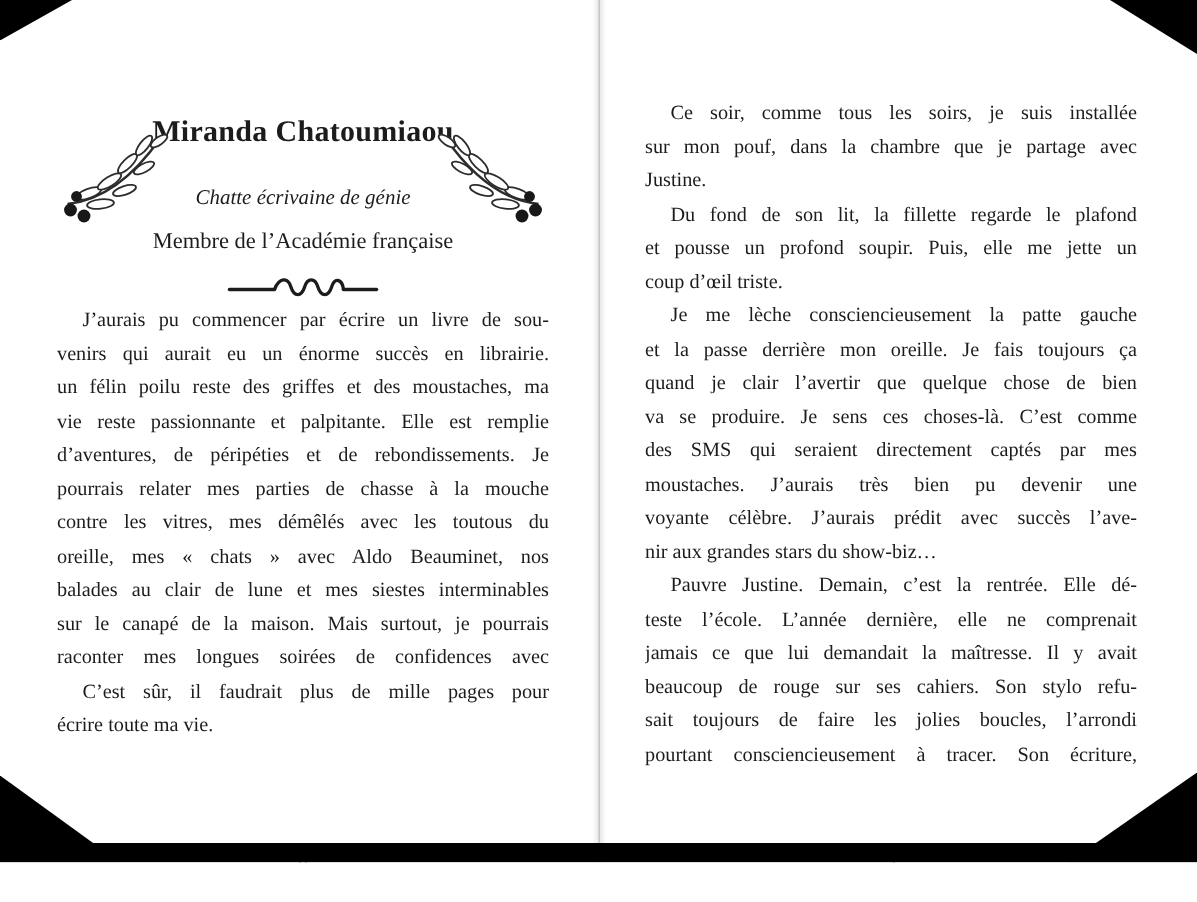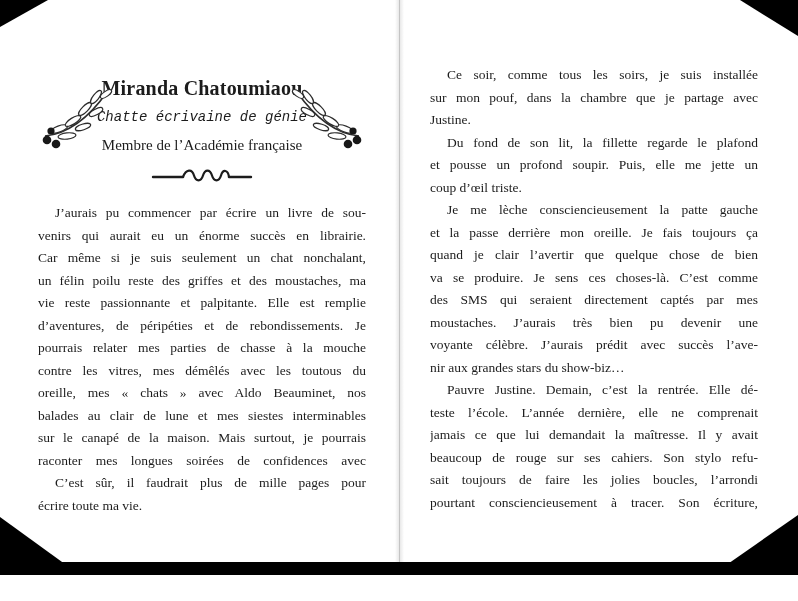--- a/index.html
+++ b/index.html
@@ -16,21 +16,21 @@
     position:absolute;left:395px;top:0;width:9px;height:100%;
     background:linear-gradient(to right, rgba(0,0,0,0) 0%, rgba(0,0,0,0.10) 50%, rgba(0,0,0,0) 100%);
   }
   .gutter::after{
     content:"";position:absolute;left:4px;top:0;width:1px;height:100%;background:rgba(0,0,0,0.14);
   }
 
   
   .header{position:absolute;left:38px;top:76px;width:328px;text-align:center;}
   .title{margin:0;font-size:20px;line-height:24px;font-weight:bold;letter-spacing:0.2px;}
-  .subtitle{margin-top:8px;font-style:italic;font-size:14px;line-height:18px;font-family:Liberation Mono, monospace;}
+  .subtitle{margin-top:24px;font-style:italic;font-size:14px;line-height:18px;}
   .affiliation{margin-top:11px;font-weight:normal;font-size:15px;line-height:17px;}
   .divider{margin-top:12px;height:22px;}
   .branch{position:absolute;top:8px;width:74px;height:66px;}
   .branch-left{left:2px;}
   .branch-right{left:252px;transform:scaleX(-1);}
 
   
   .text-col{position:absolute;width:328px;}
   .text-col-left{left:38px;top:202px;}
   .text-col-right{left:31px;top:64px;}
@@ -103,21 +103,20 @@
           <path d="M3 11 H33" stroke="#1c1c1c" stroke-width="2.4" stroke-linecap="round" fill="none"></path>
           <path d="M33 11 C36 3, 42 2.5, 44 9.5 C46 16, 51 16, 53 9.5 C55 3, 60 3, 62 9.5 C64 16, 69 16, 71 9.5 C73 3, 78 3.5, 79 11" stroke="#1c1c1c" stroke-width="2.2" fill="none"></path>
           <path d="M79 11 H101" stroke="#1c1c1c" stroke-width="2.4" stroke-linecap="round" fill="none"></path>
         </svg>
       </div>
     </div>
     <div class="text-col text-col-left">
         <div class="para">
           <div class="line first">J’aurais pu commencer par écrire un livre de sou-</div>
           <div class="line">venirs qui aurait eu un énorme succès en librairie.</div>
-          <div class="line">Car même si je suis seulement un chat nonchalant,</div>
           <div class="line">un félin poilu reste des griffes et des moustaches, ma</div>
           <div class="line">vie reste passionnante et palpitante. Elle est remplie</div>
           <div class="line">d’aventures, de péripéties et de rebondissements. Je</div>
           <div class="line">pourrais relater mes parties de chasse à la mouche</div>
           <div class="line">contre les vitres, mes démêlés avec les toutous du</div>
           <div class="line">oreille, mes « chats » avec Aldo Beauminet, nos</div>
           <div class="line">balades au clair de lune et mes siestes interminables</div>
           <div class="line">sur le canapé de la maison. Mais surtout, je pourrais</div>
           <div class="line">raconter mes longues soirées de confidences avec</div>
         </div>

